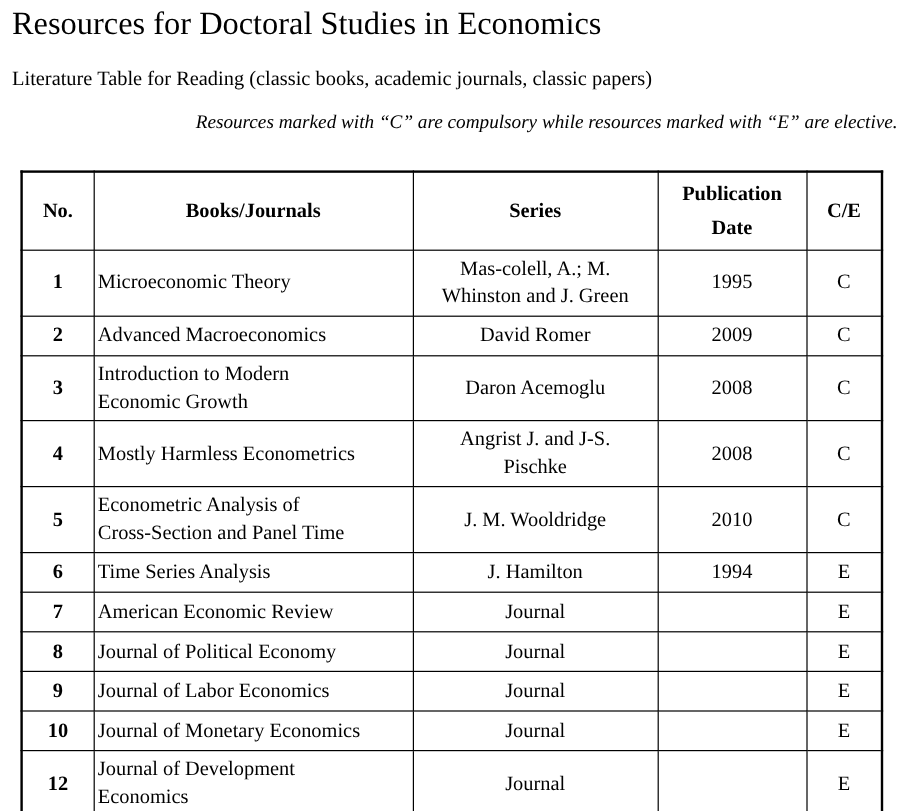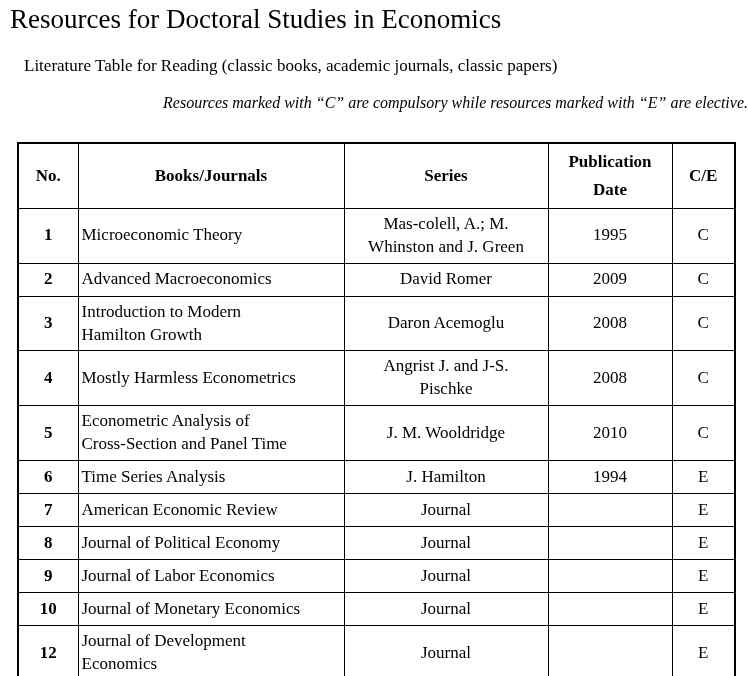--- a/index.html
+++ b/index.html
@@ -20,21 +20,21 @@
     background: #ffffff;
   }
   .page-title {
     margin: 4px 0 0 10px;
     font-size: 27px;
     font-weight: normal;
     line-height: 1.15;
     letter-spacing: 0px;
   }
   .page-subtitle {
-    margin: 21px 0 0 24px;
+    margin: 21px 0 0 10px;
     font-size: 17px;
     font-weight: normal;
     line-height: 1.2;
   }
   .page-note {
     margin: 17px 0 0 10px;
     font-size: 16px;
     font-style: italic;
     line-height: 1.2;
     text-align: right;
@@ -123,21 +123,21 @@
         <tr>
           <td class="col-no">2</td>
           <td class="col-title">Advanced Macroeconomics</td>
           <td class="col-author">David Romer</td>
           <td class="col-date">2009</td>
           <td class="col-ce">C</td>
         </tr>
         <tr>
           <td class="col-no">3</td>
           <td class="col-title">Introduction to Modern
-Hamilton Growth</td>
+Economic Growth</td>
           <td class="col-author">Daron Acemoglu</td>
           <td class="col-date">2008</td>
           <td class="col-ce">C</td>
         </tr>
         <tr>
           <td class="col-no">4</td>
           <td class="col-title">Mostly Harmless Econometrics</td>
           <td class="col-author">Angrist J. and J-S.
 Pischke</td>
           <td class="col-date">2008</td>

